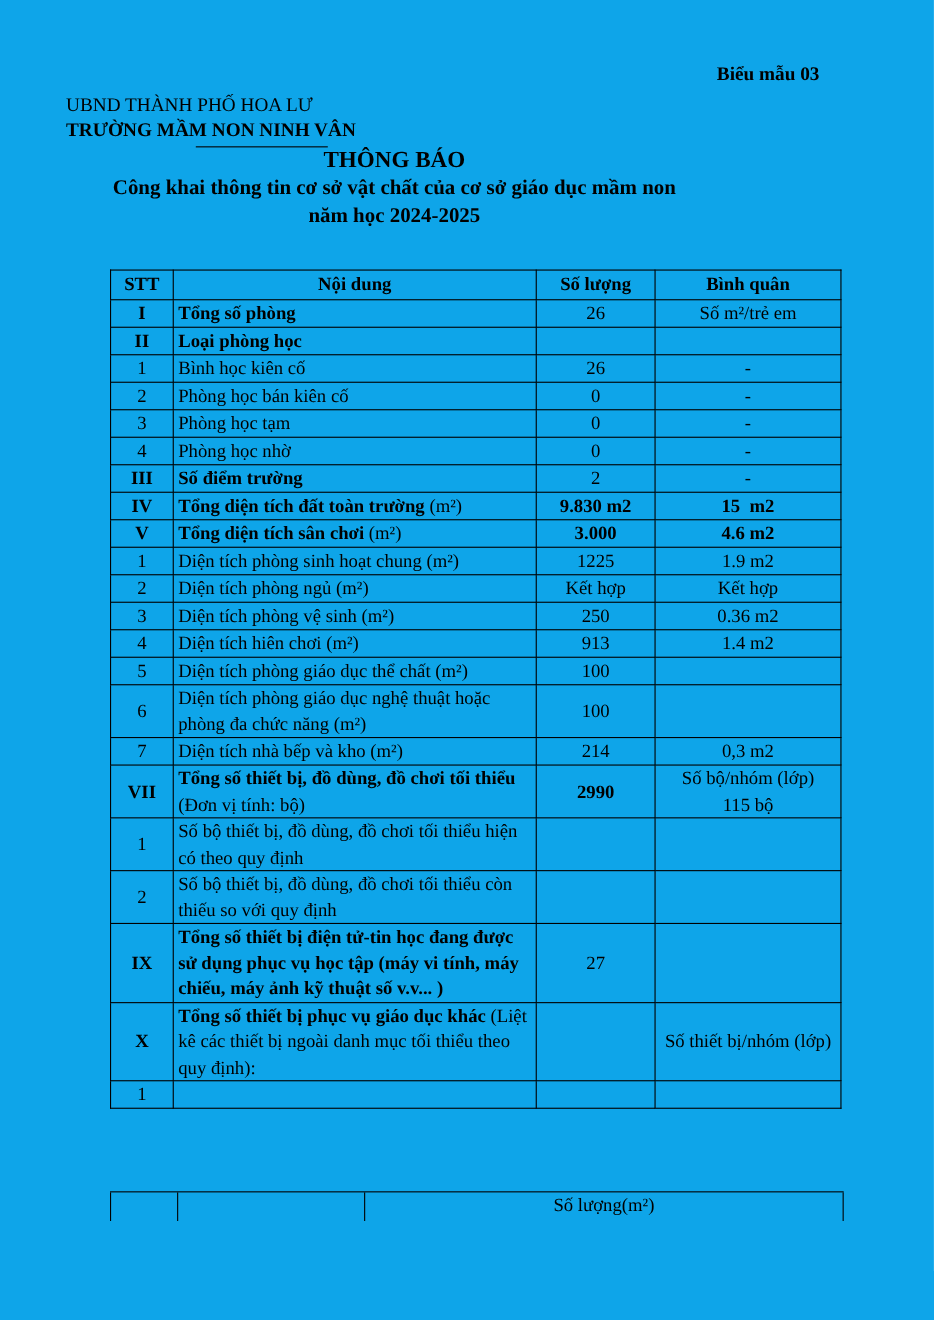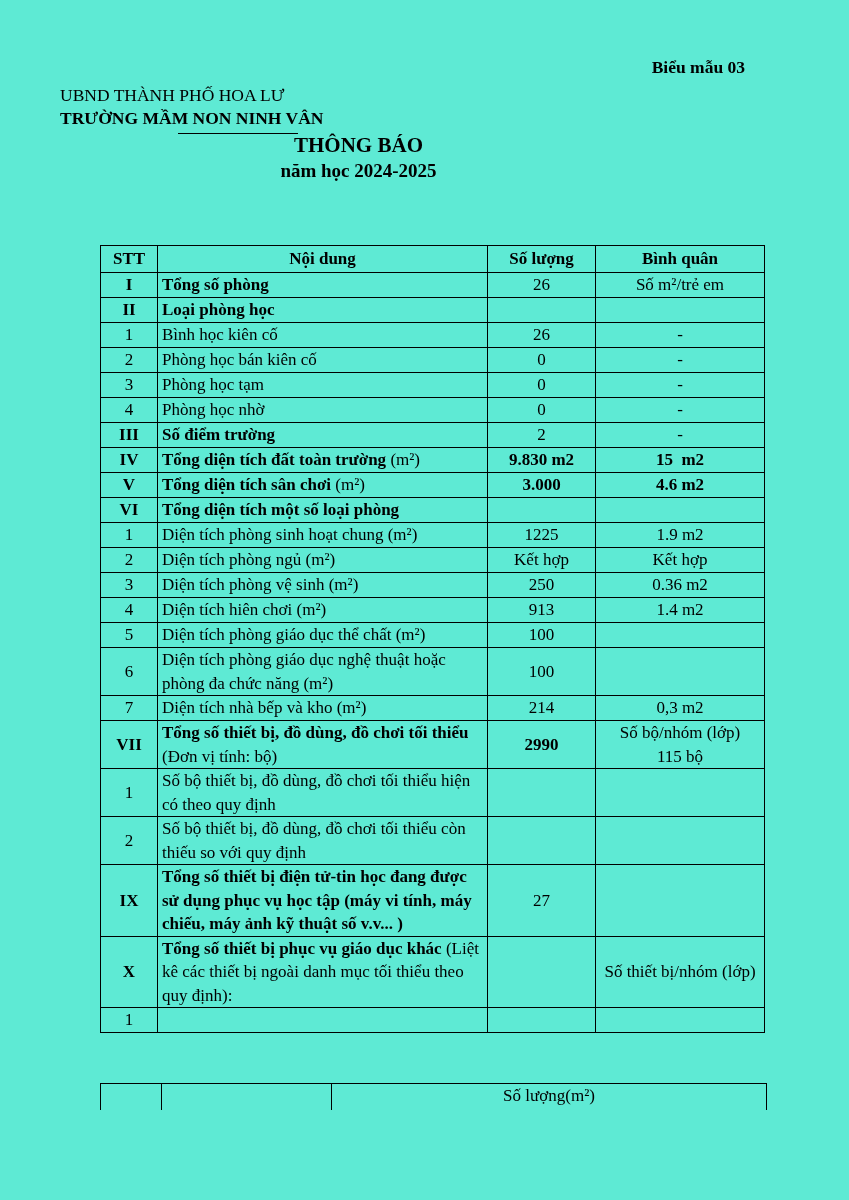--- a/index.html
+++ b/index.html
@@ -1,20 +1,20 @@
 <!DOCTYPE html>
 <html><head>
 <meta charset="utf-8">
 <style>
   html, body { margin: 0; padding: 0; background: #ffffff; }
   .page {
     position: relative;
     width: 849px;
     height: 1200px;
-    background: #5eead4;
+    background: #0ea5e9;
     color: #000000;
     font-family: "Liberation Serif", "DejaVu Serif", serif;
     overflow: hidden;
   }
   .form-label {
     position: absolute;
     top: 57px;
     right: 104px;
     font-size: 17.5px;
     font-weight: bold;
@@ -108,20 +108,21 @@
   <div class="form-label">Biểu mẫu 03</div>
 
   <div class="org-block">
     <div>UBND THÀNH PHỐ HOA LƯ</div>
     <div class="org-school">TRƯỜNG MẦM NON NINH VÂN</div>
     <div class="org-underline"></div>
   </div>
 
   <div class="title-block">
     <div class="doc-title">THÔNG BÁO</div>
+    <div class="doc-subtitle">Công khai thông tin cơ sở vật chất của cơ sở giáo dục mầm non</div>
     <div class="doc-subtitle">năm học 2024-2025</div>
   </div>
 
   <table class="main-table">
     <colgroup>
       <col style="width:57px">
         <col style="width:330px">
         <col style="width:108px">
         <col style="width:169px">
     </colgroup>
@@ -198,26 +199,20 @@
         </tr>
         <tr>
           <td class="cell-stt b">V</td>
           <td class="cell-content"><span class="b ">Tổng diện tích sân chơi</span><span class=""> (m²)</span></td>
           <td class="cell-qty b">3.000</td>
           <td class="cell-avg b">
             <div class="avg-line">4.6 m2</div>
           </td>
         </tr>
         <tr>
-          <td class="cell-stt b">VI</td>
-          <td class="cell-content"><span class="b ">Tổng diện tích một số loại phòng</span></td>
-          <td class="cell-qty"></td>
-          <td class="cell-avg"></td>
-        </tr>
-        <tr>
           <td class="cell-stt">1</td>
           <td class="cell-content"><span class="">Diện tích phòng sinh hoạt chung (m²)</span></td>
           <td class="cell-qty">1225</td>
           <td class="cell-avg">
             <div class="avg-line">1.9 m2</div>
           </td>
         </tr>
         <tr>
           <td class="cell-stt">2</td>
           <td class="cell-content"><span class="">Diện tích phòng ngủ (m²)</span></td>

